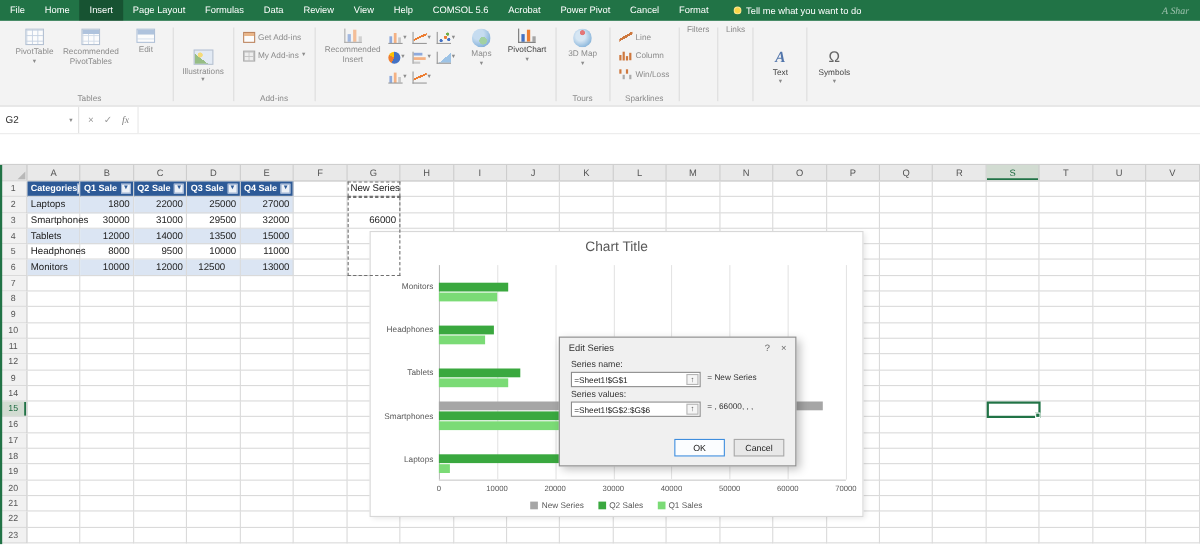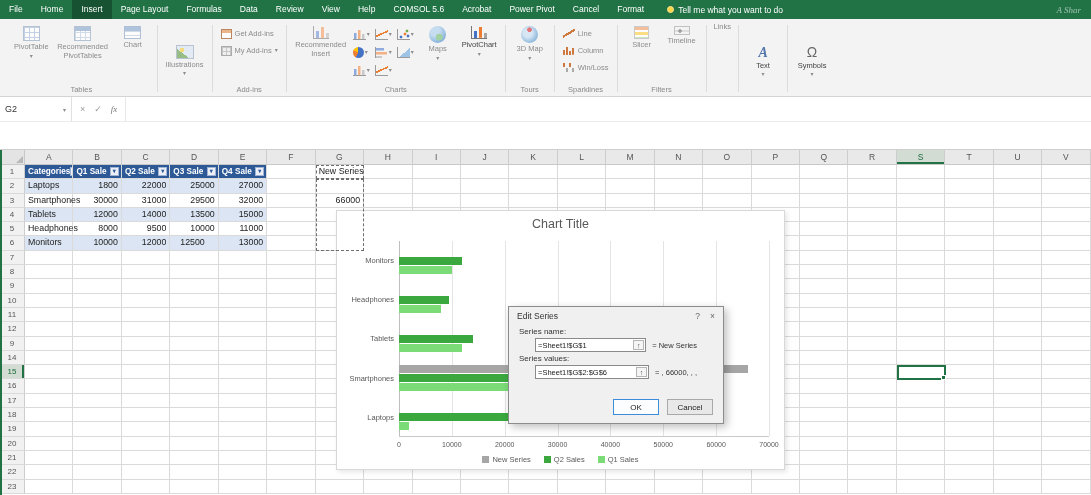--- a/index.html
+++ b/index.html
@@ -115,21 +115,21 @@
   .cat { position:absolute; left:0; width:57px; display:flex; align-items:center; justify-content:flex-end; font-size:7.5px; color:#595959; }
   .legend { position:absolute; left:0; right:0; bottom:5px; display:flex; justify-content:center; gap:13px; }
   .litem { display:flex; align-items:center; gap:3px; font-size:7.5px; color:#595959; }
   .sw { width:7px; height:7px; display:inline-block; }
 
   
   .dialog { position:absolute; left:508px; top:306px; width:216px; height:118px; background:#f0f0f0; border:1px solid #8c8c8c; box-shadow:3px 3px 8px rgba(0,0,0,0.25); z-index:30; }
   .dtitle { height:18px; display:flex; align-items:center; padding:0 8px; font-size:8.5px; color:#333; }
   .dctrls { margin-left:auto; display:flex; gap:10px; color:#666; font-size:8.5px; }
   .dlabel { font-size:8px; color:#333; margin:2px 0 2px 10px; }
-  .drow { display:flex; align-items:center; margin:0 26px; gap:6px; }
+  .drow { display:flex; margin:0 10px; gap:6px; }
   .dinput { width:118px; height:14px; background:#fff; border:1px solid #8a8a8a; font-size:7.5px; color:#222; display:flex; align-items:center; padding:0 14px 0 2px; position:relative; white-space:nowrap; overflow:hidden; }
   .rsel { position:absolute; right:1px; top:1px; width:11px; height:10px; border:1px solid #b5b5b5; background:#f5f5f5; font-size:7px; line-height:9px; text-align:center; color:#444; }
   .dprev { font-size:7.5px; color:#333; white-space:nowrap; }
   .dbtnrow { position:absolute; bottom:8px; right:10px; display:flex; gap:8px; }
   .dbtn { width:46px; height:16px; background:#e8e8e8; border:1px solid #a9a9a9; font-size:8px; color:#222; display:flex; align-items:center; justify-content:center; }
   .dbtn.primary { background:#fbfdff; border:1px solid #3e8ddd; }
 </style>
 </head>
 <body>
 
@@ -165,21 +165,21 @@
         <span class="gi ic-pvt" data-name="pivottable-icon"></span>
         <span class="lbl" data-name="pivottable-label">PivotTable</span>
         <span class="dd" data-name="dropdown-icon">▾</span>
       </div>
       <div class="lb" data-name="recommended-pivottables-button">
         <span class="gi ic-recpvt" data-name="recommended-pivottables-icon"></span>
         <span class="lbl" data-name="recommended-pivottables-label">Recommended PivotTables</span>
       </div>
       <div class="lb" data-name="table-button">
         <span class="gi ic-tbl" data-name="table-icon"></span>
-        <span class="lbl" data-name="table-label">Chart</span>
+        <span class="lbl" data-name="table-label">Edit</span>
       </div>
     </div>
     <div class="glabel" data-name="tables-group-label">Tables</div>
   </div>
 
   <div class="gdiv" data-name="group-divider"></div>
 
   <div class="rgroup" data-name="ribbon-group-illustrations">
     <div class="rgrow">
       <div class="lb center" data-name="illustrations-button">
@@ -255,21 +255,20 @@
         <span class="gi ic-map" data-name="maps-icon"></span>
         <span class="lbl" data-name="maps-label">Maps</span>
         <span class="dd" data-name="dropdown-icon">▾</span>
       </div>
       <div class="lb en" data-name="pivotchart-button">
         <span class="gi ic-pvtch" data-name="pivotchart-icon"></span>
         <span class="lbl" data-name="pivotchart-label">PivotChart</span>
         <span class="dd" data-name="dropdown-icon">▾</span>
       </div>
     </div>
-    <div class="glabel" data-name="charts-group-label">Charts</div>
   </div>
 
   <div class="gdiv" data-name="group-divider"></div>
 
   <div class="rgroup" data-name="ribbon-group-tours">
     <div class="rgrow">
       <div class="lb" data-name="3d-map-button">
         <span class="gi ic-3dmap" data-name="3d-map-icon"></span>
         <span class="lbl" data-name="3d-map-label">3D Map</span>
         <span class="dd" data-name="dropdown-icon">▾</span>
@@ -296,30 +295,20 @@
           <span data-name="sparkline-winloss-label">Win/Loss</span>
         </div>
       </div>
     </div>
     <div class="glabel" data-name="sparklines-group-label">Sparklines</div>
   </div>
 
   <div class="gdiv" data-name="group-divider"></div>
 
   <div class="rgroup" data-name="ribbon-group-filters">
-    <div class="rgrow">
-      <div class="lb" data-name="slicer-button">
-        <span class="gi ic-slicer" data-name="slicer-icon"></span>
-        <span class="lbl" data-name="slicer-label">Slicer</span>
-      </div>
-      <div class="lb" data-name="timeline-button">
-        <span class="gi ic-timeline" data-name="timeline-icon"></span>
-        <span class="lbl" data-name="timeline-label">Timeline</span>
-      </div>
-    </div>
     <div class="glabel" data-name="filters-group-label">Filters</div>
   </div>
 
   <div class="gdiv" data-name="group-divider"></div>
 
   <div class="rgroup" data-name="ribbon-group-links">
     <div class="glabel" data-name="links-group-label">Links</div>
   </div>
 
   <div class="gdiv" data-name="group-divider"></div>

